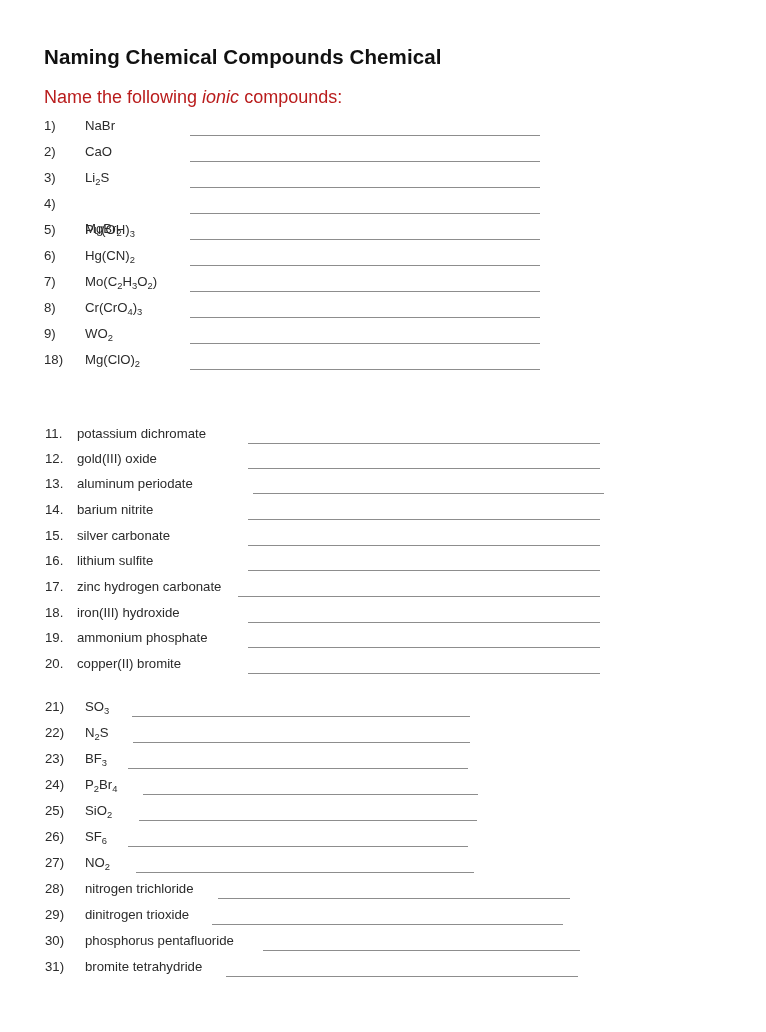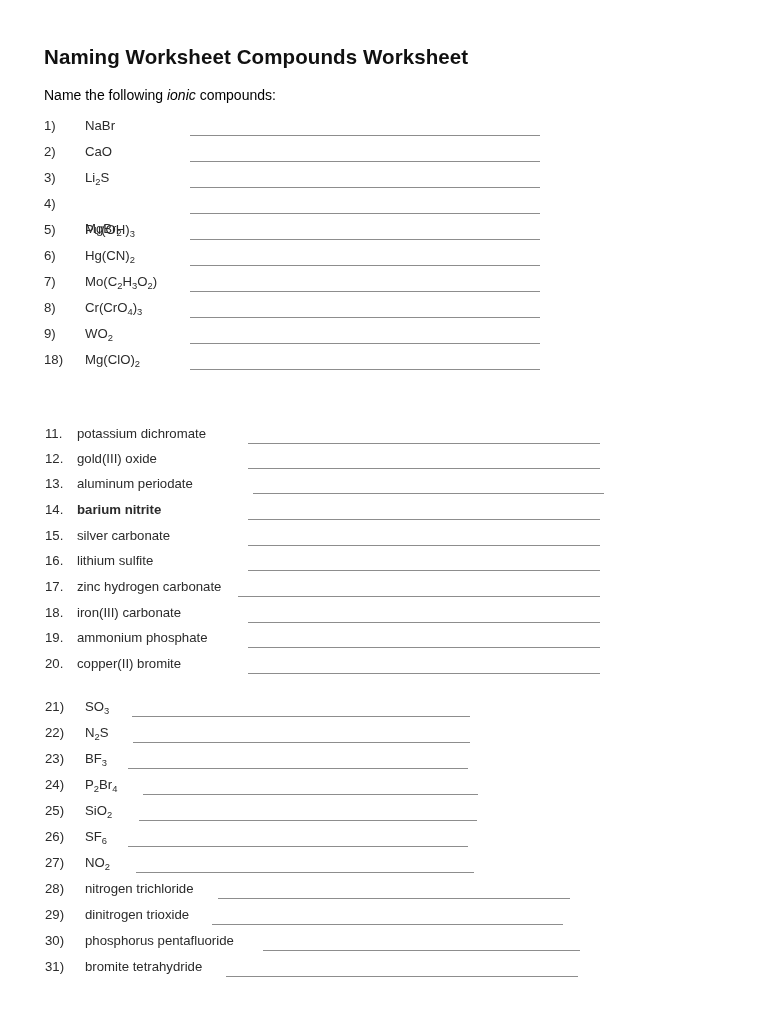--- a/index.html
+++ b/index.html
@@ -35,22 +35,22 @@
     font-weight: bold;
     letter-spacing: 0.1px;
     color: #111;
     white-space: nowrap;
   }
 
   
   .instruction {
     position: absolute;
     left: 44px;
-    font-size: 14px;
-    color: #000000;
+    font-size: 18px;
+    color: #b91c1c;
     white-space: nowrap;
   }
   .instruction em {
     font-style: italic;
   }
   #instruction-1 { top: 87px; }
   #instruction-2 { top: 393px; }
   .num {
     position: absolute;
     font-size: 13.2px;
@@ -85,21 +85,21 @@
 
   
   .sec3 .num   { left: 45px; }
   .sec3 .label { left: 85px; }
 </style>
 </head>
 <body>
 
 <div class="page">
 
-  <div class="worksheet-title">Naming Worksheet Compounds Worksheet</div>
+  <div class="worksheet-title">Naming Chemical Compounds Chemical</div>
 
   <div class="instruction" id="instruction-1"><span>Name the following </span><em>ionic</em><span> compounds:</span></div>
 
 
   <div class="sec1" id="section-1-items">
       <div class="num" style="top: 118px;">1)</div>
       <div class="label" style="top: 118px;">NaBr</div>
       <div class="rule" style="left: 190px; top: 135px; width: 350px; border-top-color: rgb(141, 141, 141);"></div>
       <div class="num" style="top: 144px;">2)</div>
       <div class="label" style="top: 144px;">CaO</div>
@@ -133,33 +133,33 @@
       <div class="num" style="top: 426px;">11.</div>
       <div class="label" style="top: 426px;">potassium dichromate</div>
       <div class="rule" style="left: 248px; top: 443px; width: 352px; border-top-color: rgb(141, 141, 141);"></div>
       <div class="num" style="top: 451px;">12.</div>
       <div class="label" style="top: 451px;">gold(III) oxide</div>
       <div class="rule" style="left: 248px; top: 468px; width: 352px; border-top-color: rgb(141, 141, 141);"></div>
       <div class="num" style="top: 476px;">13.</div>
       <div class="label" style="top: 476px;">aluminum periodate</div>
       <div class="rule" style="left: 253px; top: 493px; width: 351px; border-top-color: rgb(141, 141, 141);"></div>
       <div class="num" style="top: 502px;">14.</div>
-      <div class="label" style="top: 502px; font-weight: bold;">barium nitrite</div>
+      <div class="label" style="top: 502px;">barium nitrite</div>
       <div class="rule" style="left: 248px; top: 519px; width: 352px; border-top-color: rgb(141, 141, 141);"></div>
       <div class="num" style="top: 528px;">15.</div>
       <div class="label" style="top: 528px;">silver carbonate</div>
       <div class="rule" style="left: 248px; top: 545px; width: 352px; border-top-color: rgb(141, 141, 141);"></div>
       <div class="num" style="top: 553px;">16.</div>
       <div class="label" style="top: 553px;">lithium sulfite</div>
       <div class="rule" style="left: 248px; top: 570px; width: 352px; border-top-color: rgb(141, 141, 141);"></div>
       <div class="num" style="top: 579px;">17.</div>
       <div class="label" style="top: 579px;">zinc hydrogen carbonate</div>
       <div class="rule" style="left: 238px; top: 596px; width: 362px; border-top-color: rgb(141, 141, 141);"></div>
       <div class="num" style="top: 605px;">18.</div>
-      <div class="label" style="top: 605px;">iron(III) carbonate</div>
+      <div class="label" style="top: 605px;">iron(III) hydroxide</div>
       <div class="rule" style="left: 248px; top: 622px; width: 352px; border-top-color: rgb(141, 141, 141);"></div>
       <div class="num" style="top: 630px;">19.</div>
       <div class="label" style="top: 630px;">ammonium phosphate</div>
       <div class="rule" style="left: 248px; top: 647px; width: 352px; border-top-color: rgb(141, 141, 141);"></div>
       <div class="num" style="top: 656px;">20.</div>
       <div class="label" style="top: 656px;">copper(II) bromite</div>
       <div class="rule" style="left: 248px; top: 673px; width: 352px; border-top-color: rgb(141, 141, 141);"></div>
     </div>
   <div class="sec3" id="section-3-items">
       <div class="num" style="top: 699px;">21)</div>

